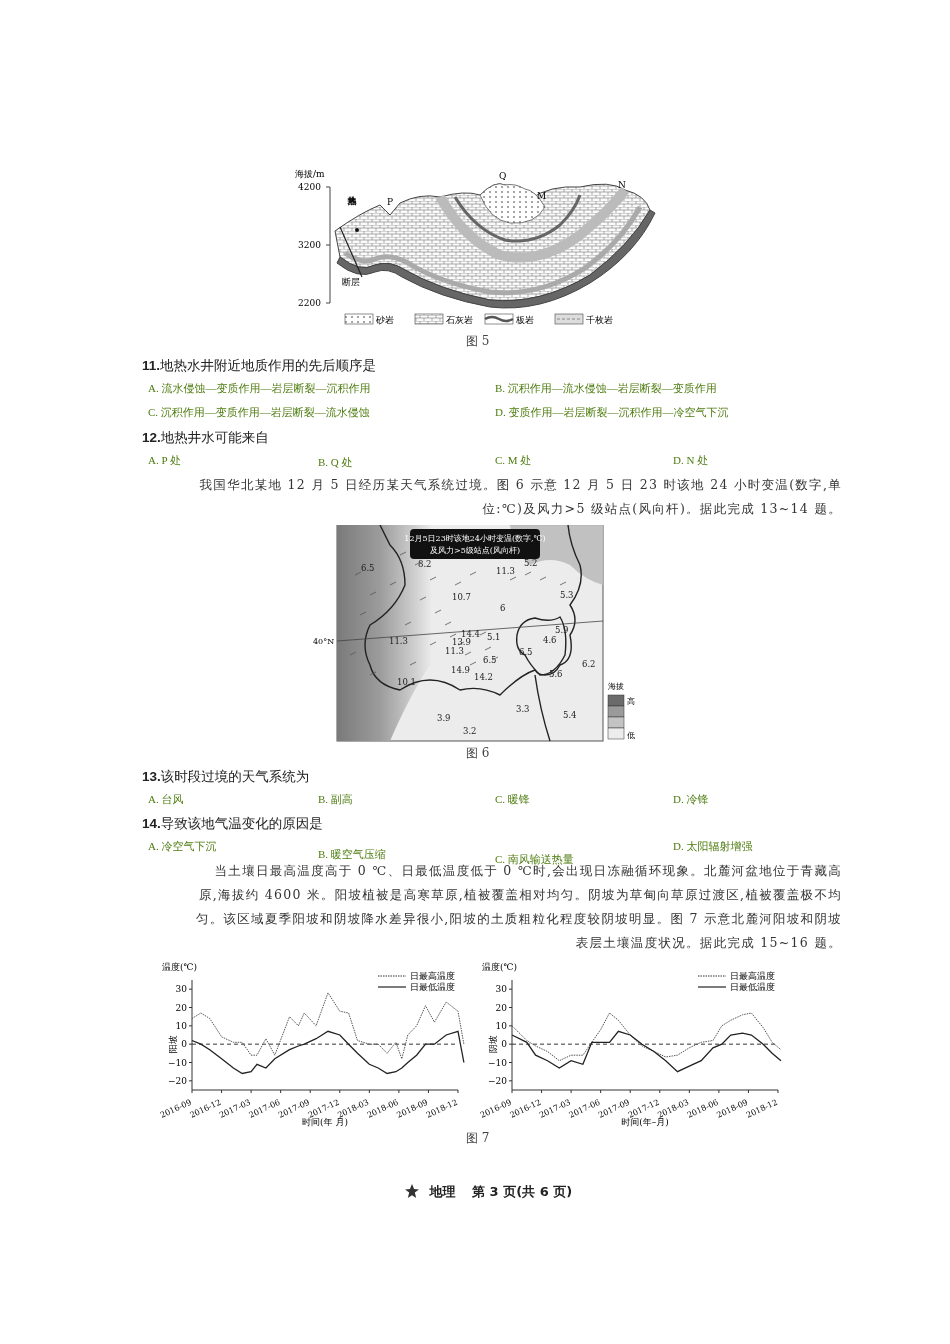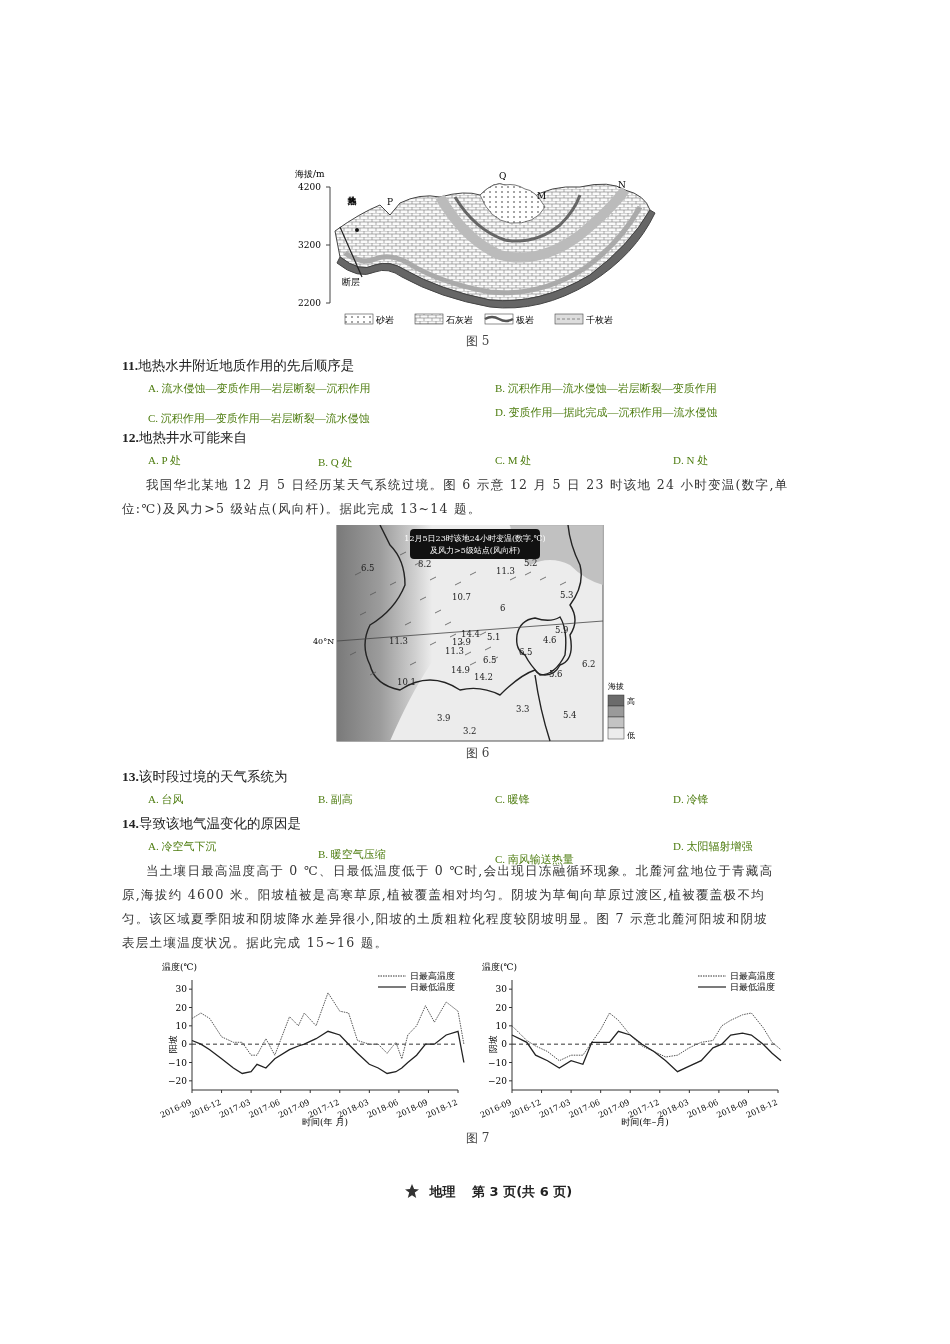--- a/index.html
+++ b/index.html
@@ -1,22 +1,22 @@
 <!DOCTYPE html>
 <html><head>
 <meta charset="utf-8">
 <style>
   html,body{margin:0;padding:0;background:#fff;}
   body{width:950px;height:1344px;position:relative;font-family:"DejaVu Serif","Liberation Serif",serif;color:#222;overflow:hidden;}
   .abs{position:absolute;}
-  .q{font-family:Liberation Serif, serif;font-size:13.5px;font-weight:bold;}
+  .q{font-family:Liberation Sans, sans-serif;font-size:13.5px;font-weight:bold;margin-left:20px;}
   .q .num{font-weight:bold;}
   .q .qt{font-weight:normal;}
   .opt{font-size:11px;font-family:Liberation Serif, serif;color:#4d7c0f;}
-  .para{font-size:12.5px;line-height:24px;letter-spacing:1.3px;color:#333;}
+  .para{font-size:12.5px;line-height:24px;letter-spacing:1.3px;color:#333;text-align:right;}
   .cap{font-size:12px;color:#444;font-family:"DejaVu Serif","Liberation Serif",serif;}
   svg text{font-family:"DejaVu Serif","Liberation Serif",serif;}
   .footer{font-size:13px;font-weight:bold;font-family:"DejaVu Sans","Liberation Sans",sans-serif;}
 </style>
 </head>
 <body>
 
 <div class="abs" style="left:290px;top:165px;width:380px;height:165px;">
   <svg width="380" height="165" viewBox="0 0 380 165">
     <defs>
@@ -66,22 +66,22 @@
     <text x="296" y="158" font-size="9">千枚岩</text>
   </svg>
 </div>
 <div class="abs cap" style="left:466px;top:333px;">图 5</div>
 
 <div class="abs q" style="left:122px;top:357px;">
   <span class="num">11.</span><span class="qt">地热水井附近地质作用的先后顺序是</span>
 </div>
 <div class="abs opt" style="left:148px;top:381px;">A. 流水侵蚀—变质作用—岩层断裂—沉积作用</div>
 <div class="abs opt" style="left:495px;top:381px;">B. 沉积作用—流水侵蚀—岩层断裂—变质作用</div>
-<div class="abs opt" style="left:148px;top:405px;margin-top:6px;">C. 沉积作用—变质作用—岩层断裂—流水侵蚀</div>
-<div class="abs opt" style="left:495px;top:405px;">D. 变质作用—据此完成—沉积作用—流水侵蚀</div>
+<div class="abs opt" style="left:148px;top:405px;">C. 沉积作用—变质作用—岩层断裂—流水侵蚀</div>
+<div class="abs opt" style="left:495px;top:405px;">D. 变质作用—岩层断裂—沉积作用—冷空气下沉</div>
 
 <div class="abs q" style="left:122px;top:429px;">
   <span class="num">12.</span><span class="qt">地热井水可能来自</span>
 </div>
 <div class="abs opt" style="left:148px;top:453px;text-align:right;">A. P 处</div>
 <div class="abs opt" style="left:318px;top:455px;">B. Q 处</div>
 <div class="abs opt" style="left:495px;top:453px;">C. M 处</div>
 <div class="abs opt" style="left:673px;top:453px;">D. N 处</div>
 
 <div class="abs para" style="left:122px;top:473px;width:720px;">

